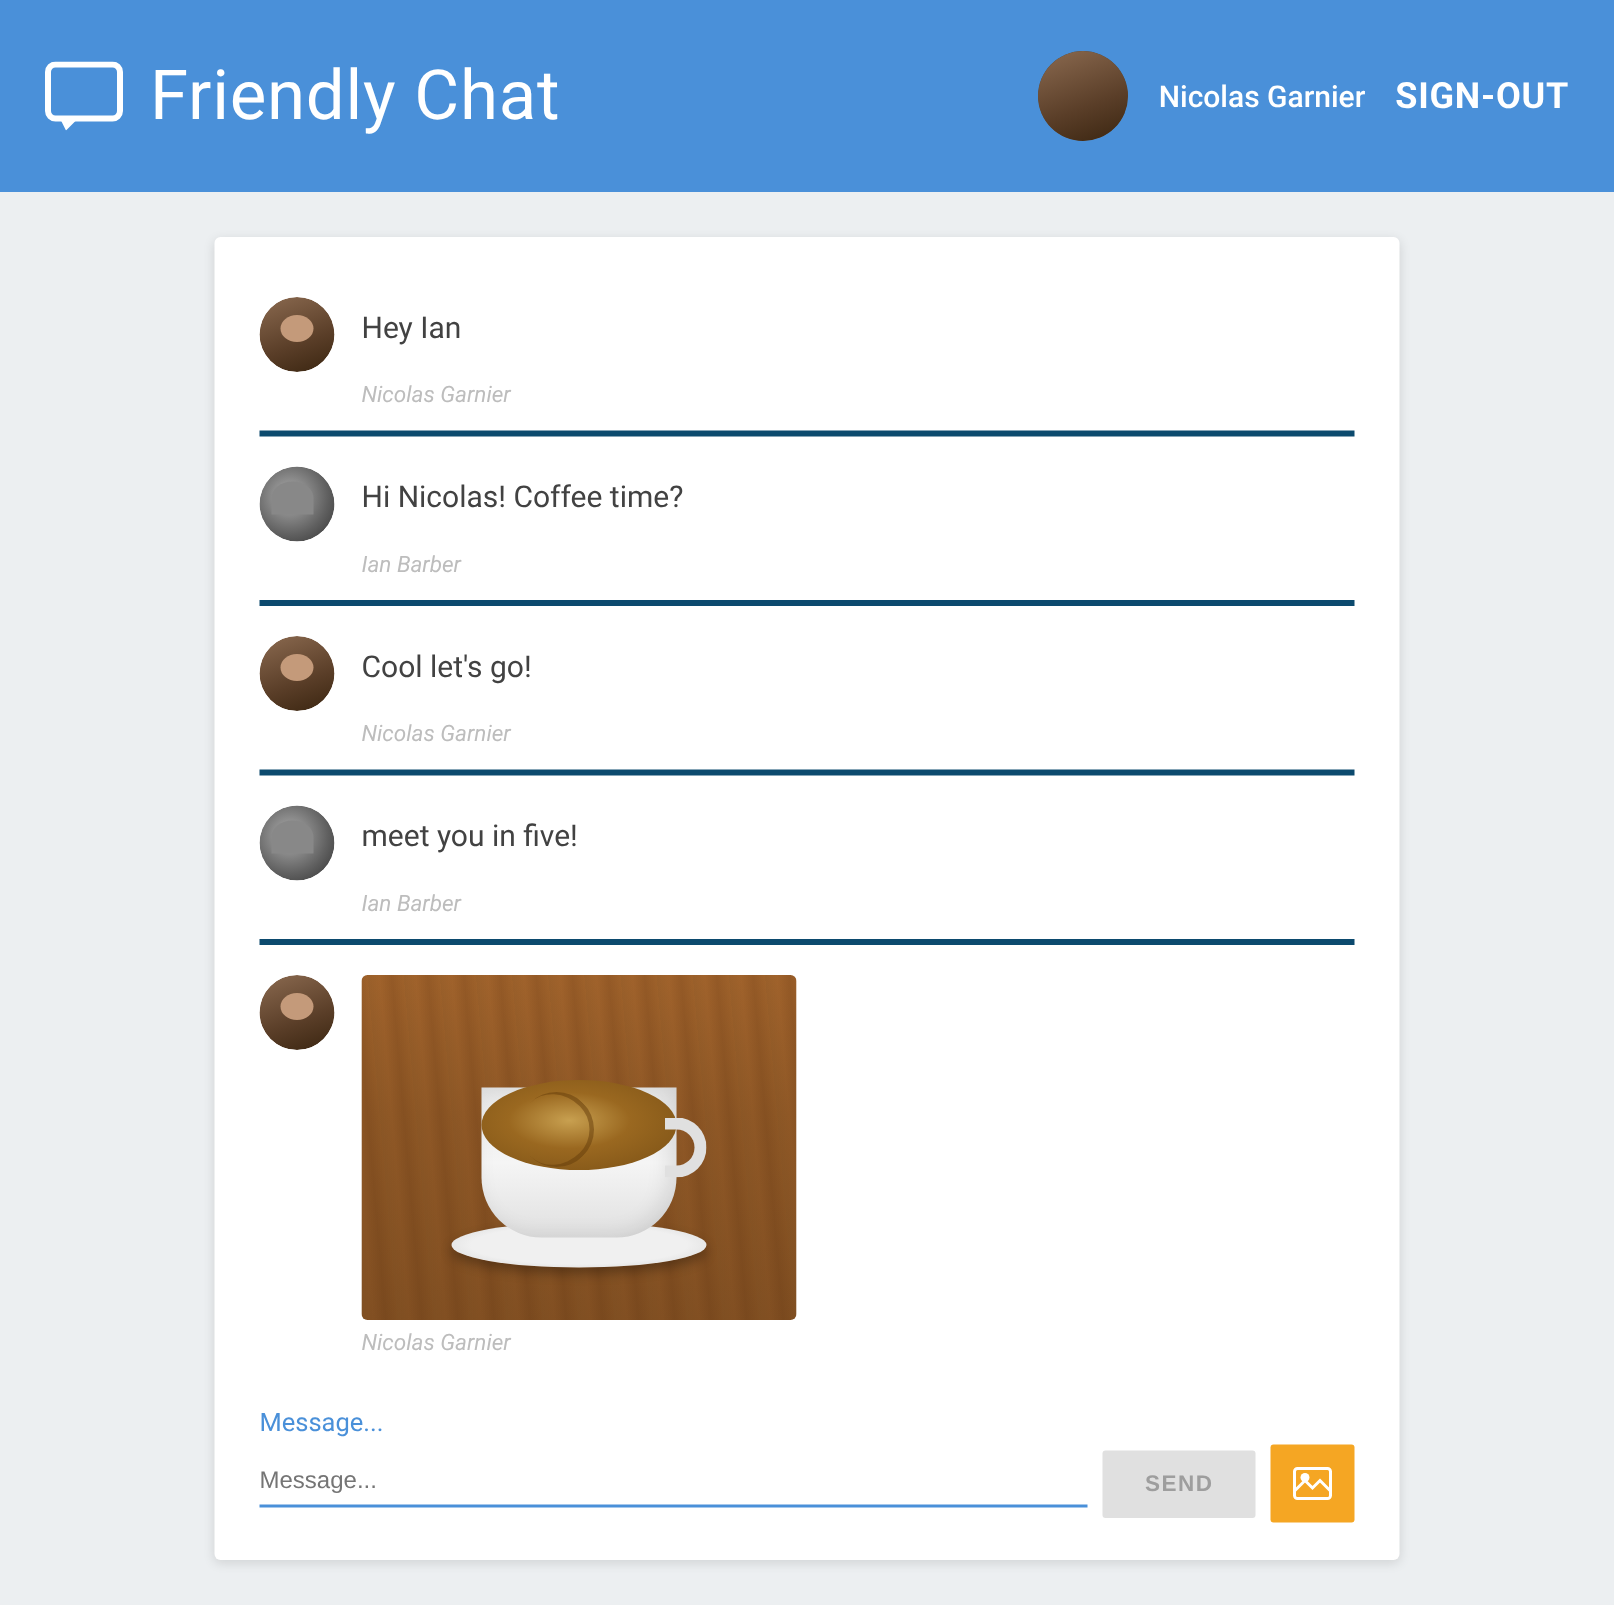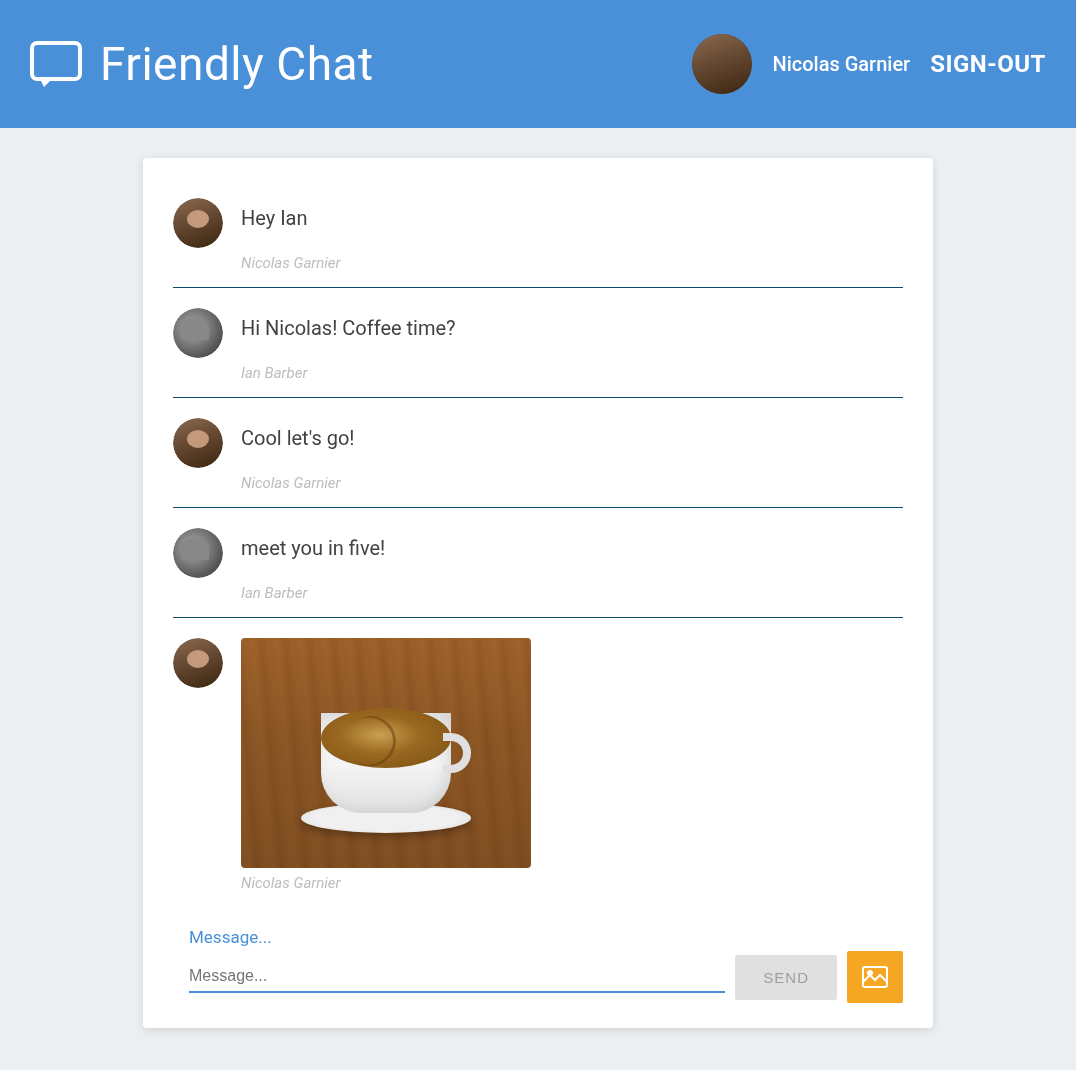--- a/index.html
+++ b/index.html
@@ -82,21 +82,21 @@
     
     .messages-list {
       flex: 1;
       padding: 20px 30px 10px 30px;
     }
 
     .message-item {
       display: flex;
       flex-direction: column;
       padding: 20px 0 15px 0;
-      border-bottom: 1px solid #0c4a6e;
+      border-bottom: 4px solid #0c4a6e;
     }
     .message-item:last-child {
       border-bottom: none;
     }
     .message-row {
       display: flex;
       align-items: flex-start;
       gap: 18px;
     }
     .msg-avatar {
@@ -241,21 +241,20 @@
       border-radius: 50%;
       border-left: none;
       border-bottom: none;
       transform: rotate(45deg);
     }
 
     
     .input-area {
       padding: 10px 30px 25px 30px;
       border-top: none;
-      margin-left: 16px;
     }
     .message-input-label {
       font-size: 17px;
       color: #4a90d9;
       margin-bottom: 4px;
       display: block;
     }
     .input-row {
       display: flex;
       align-items: center;
@@ -270,21 +269,21 @@
       font-size: 16px;
       padding: 6px 0;
       color: #424242;
       background: transparent;
     }
     .send-button {
       background: #e0e0e0;
       border: none;
       padding: 14px 28px;
       font-size: 15px;
-      font-weight: 400;
+      font-weight: 700;
       color: #9e9e9e;
       cursor: pointer;
       letter-spacing: 1px;
       border-radius: 2px;
     }
     .image-upload-button {
       background: #f5a623;
       border: none;
       width: 56px;
       height: 52px;

